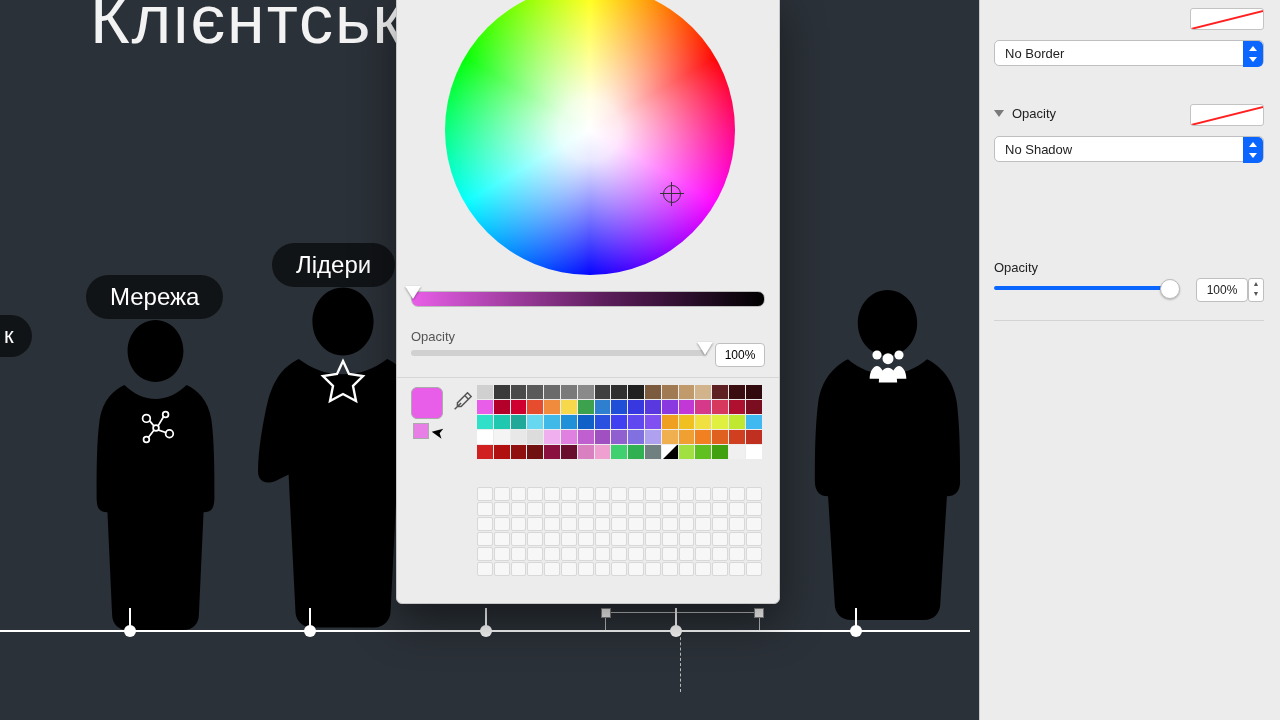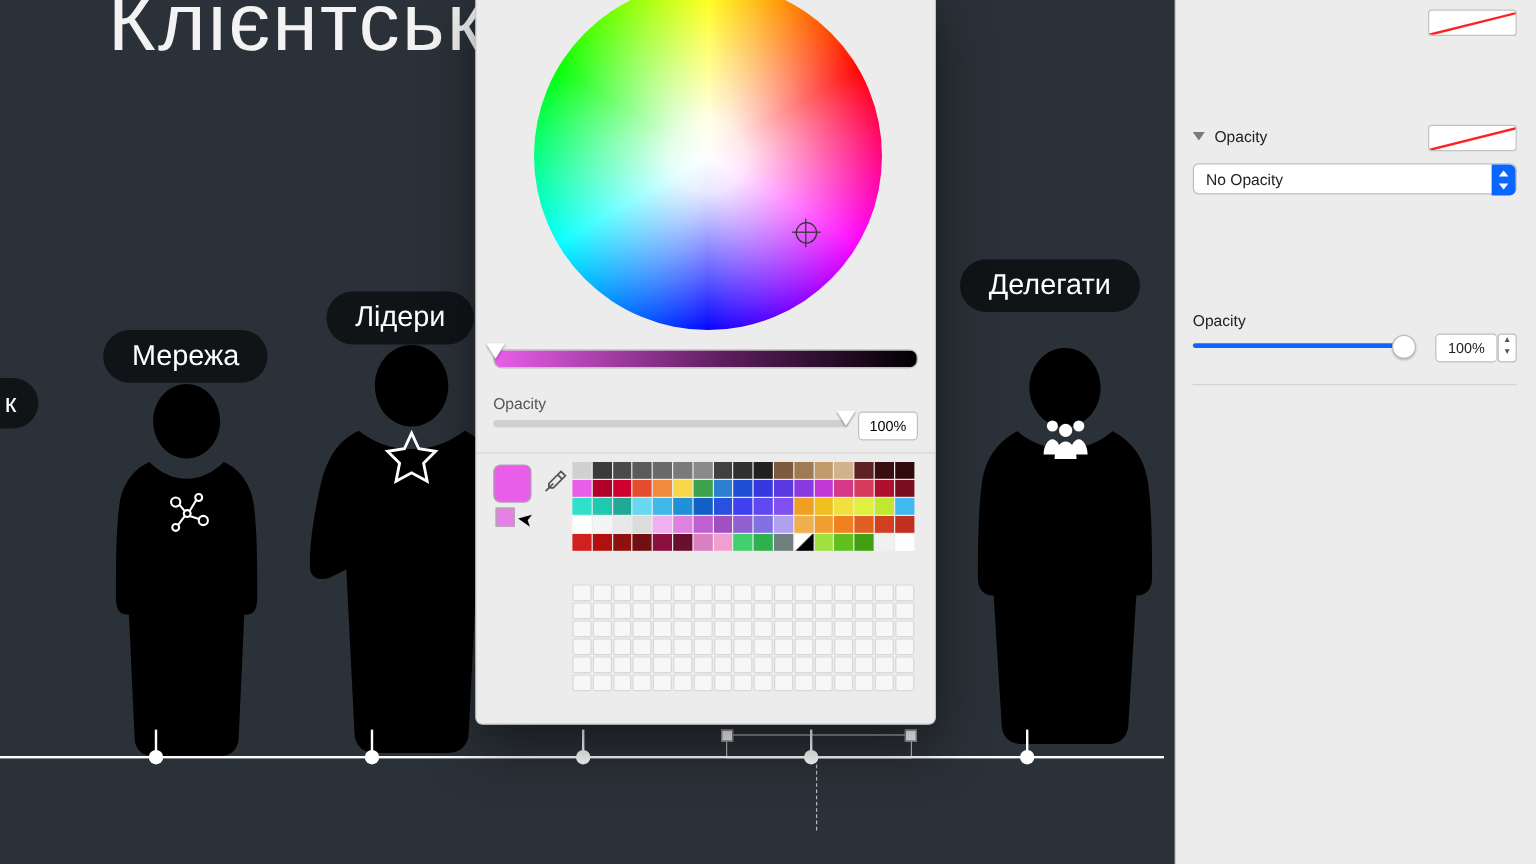--- a/index.html
+++ b/index.html
@@ -77,21 +77,20 @@
 </style>
 </head>
 <body>
 
 <div class="canvas">
   <div class="slide-title">Клієнтськи</div>
 
   <div class="pill pill-1">к</div>
   <div class="pill lbl1">Мережа</div>
   <div class="pill lbl2">Лідери</div>
-  <div class="pill lbl3">Делегати</div>
 
   <div class="person p1">
     <svg class="body" viewBox="0 0 100 200">
       <path fill="#000" d="M50 0c10 0 18 9 18 20s-8 20-18 20-18-9-18-20S40 0 50 0zM30 42c-7 3-14 10-16 22-2 14-2 34-2 50 0 8 2 10 7 10l3 66c0 6 4 10 10 10h36c6 0 10-4 10-10l3-66c5 0 7-2 7-10 0-16 0-36-2-50-2-12-9-19-16-22-6 6-13 9-20 9s-14-3-20-9z"></path>
     </svg>
     <span class="chest-icon" style="top:85px">
       <svg width="46" height="46" viewBox="0 0 48 48" fill="none" stroke="#fff" stroke-width="1.8">
         <circle cx="14" cy="14" r="4"></circle>
           <circle cx="34" cy="10" r="3"></circle>
           <circle cx="38" cy="30" r="4"></circle>
@@ -377,28 +376,32 @@
         <div class="ec"></div>
         <div class="ec"></div>
         <div class="ec"></div>
         <div class="ec"></div>
       </div>
     </div>
 </div>
 
 <div class="inspector">
   <div class="mini-swatch" style="top:8px"></div>
+  <div class="isel" style="top:40px">
+    <span>No Border</span>
+    <span class="chev"></span>
+  </div>
 
   <div class="irow" style="top:106px">
     <span class="disclose"></span>
     <span>Opacity</span>
   </div>
   <div class="mini-swatch" style="top:104px"></div>
   <div class="isel" style="top:136px">
-    <span>No Opacity</span>
+    <span>No Shadow</span>
     <span class="chev"></span>
   </div>
 
 
   <div class="irow" style="top:260px">
     <span>Opacity</span>
   </div>
   <div class="op2-track"></div>
   <div class="op2-thumb"></div>
   <div class="op2-field">100%</div>

